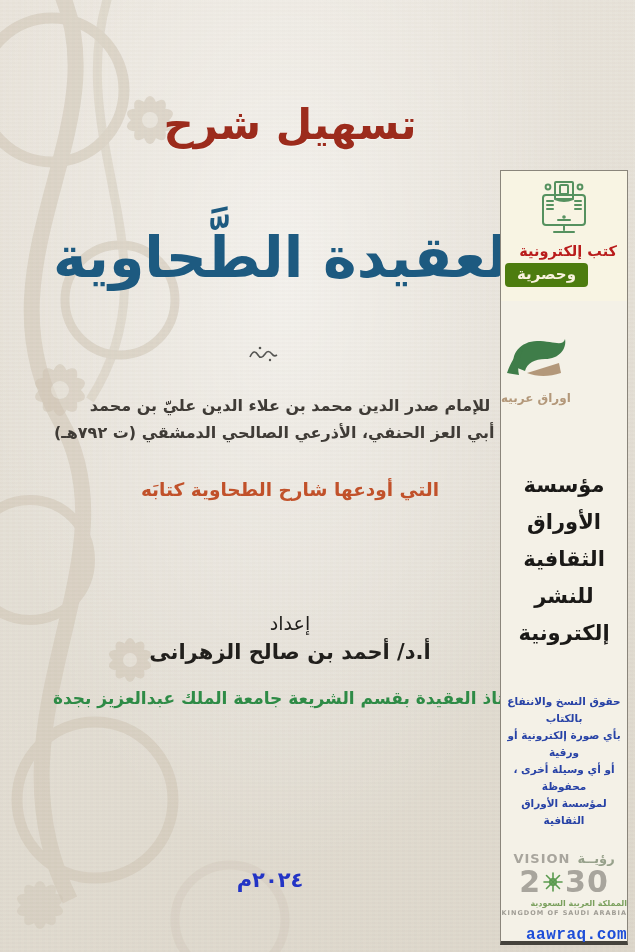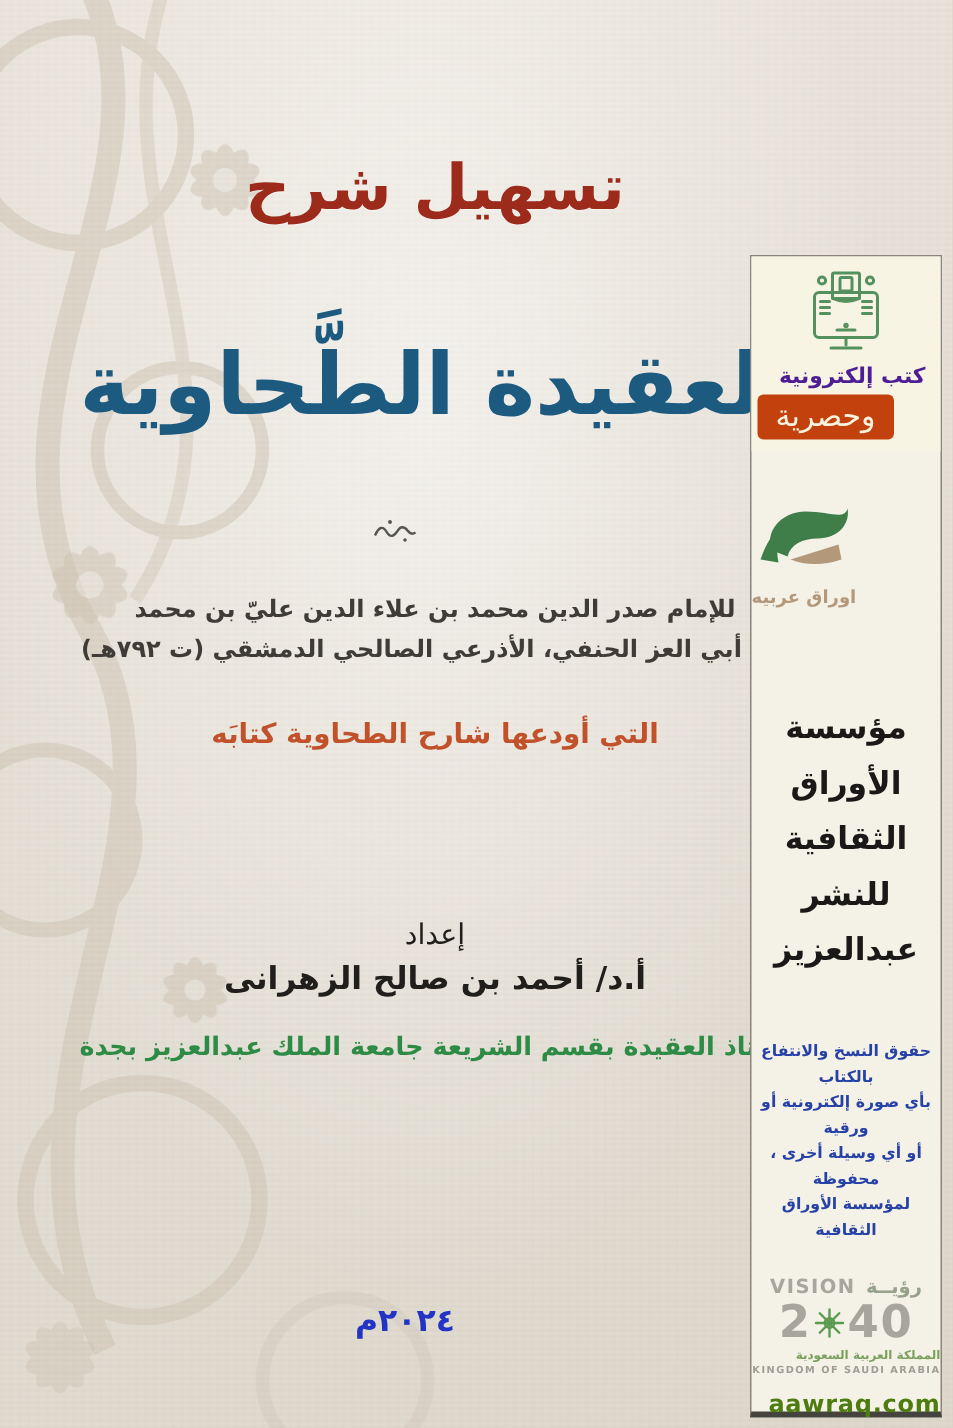--- a/index.html
+++ b/index.html
@@ -48,45 +48,45 @@
   .date .greg{font-size:21px;font-weight:bold;line-height:28px;}
 
   
   .strip{
     position:absolute;left:500px;top:170px;width:128px;height:775px;
     background:#f4f1e7;border:1px solid #8a857b;border-bottom:4px solid #45433d;
     box-sizing:border-box;
   }
   .badge-card{position:absolute;left:0;top:0;width:100%;height:130px;background:#f8f4e3;text-align:center;}
   .ebook-icon{margin-top:8px;}
-  .ebook-label{font-size:14.5px;font-weight:bold;color:#4c1d95;direction:rtl;margin-top:-2px;text-align:right;padding-right:10px;}
+  .ebook-label{font-size:14.5px;font-weight:bold;color:#b91c1c;direction:rtl;margin-top:-2px;text-align:right;padding-right:10px;}
   .ebook-tag{
     display:inline-block;margin-top:4px;margin-right:auto;
-    background:#c2410c;color:#faf3df;font-size:20px;font-weight:normal;
+    background:#4d7c0f;color:#faf3df;font-size:15px;font-weight:bold;
     padding:2px 12px 4px 12px;border-radius:4px;direction:rtl;
   }
   .tag-row{text-align:left;padding-left:4px;}
   .logo-block{position:absolute;left:0;top:162px;width:100%;text-align:left;}
   .logo-text{font-size:12px;font-weight:bold;color:#b3987a;direction:rtl;margin-top:2px;}
   .foundation{
     position:absolute;left:0;top:296px;width:100%;text-align:center;direction:rtl;
     font-size:21px;font-weight:bold;color:#1a1917;line-height:37px;
   }
   .copyright{
     position:absolute;left:0;top:522px;width:100%;text-align:center;direction:rtl;
     font-size:10.5px;font-weight:bold;color:#2742a6;line-height:17px;
   }
   .vision{position:absolute;left:0;top:680px;width:100%;text-align:right;}
   .vision-row{font-size:13px;font-weight:bold;color:#a8a59d;letter-spacing:1px;display:flex;justify-content:center;gap:7px;align-items:baseline;}
   .vision-row .ar{color:#97a18b;letter-spacing:0;}
   .year-row{display:flex;justify-content:center;align-items:center;gap:1px;margin-top:0px;}
   .year{font-size:30px;font-weight:bold;color:#a8a59d;letter-spacing:1px;line-height:32px;}
   .country-ar{font-size:8px;font-weight:bold;color:#7ba05e;direction:rtl;line-height:10px;margin-top:1px;}
   .country-en{font-size:6.5px;font-weight:bold;color:#a09d95;letter-spacing:1px;line-height:9px;}
-  .website{font-size:16px;font-weight:bold;color:#4d7c0f;margin-top:8px;letter-spacing:.5px;}
+  .website{font-size:16px;font-weight:bold;color:#1d4ed8;margin-top:8px;letter-spacing:.5px;font-family:Liberation Mono, monospace;}
 </style>
 </head>
 <body>
 
 <div class="page">
 
   <svg class="ornament" width="320" height="952" viewBox="0 0 320 952">
     <g fill="none" stroke="#cfc5b5" opacity="0.55">
       <path d="M55,-20 C130,120 -30,260 60,420 C140,560 -20,720 70,900" stroke-width="16"></path>
       <path d="M110,-10 C60,140 180,260 90,400" stroke-width="9" opacity="0.8"></path>
@@ -191,21 +191,21 @@
         <path d="M26,40 L58,30 L60,40 C48,44 36,44 26,40 Z" fill="#b3987a"></path>
       </svg>
       <div class="logo-text">اوراق عربيه</div>
     </div>
 
     <div class="foundation">
       <div>مؤسسة</div>
       <div>الأوراق</div>
       <div>الثقافية</div>
       <div>للنشر</div>
-      <div>عبدالعزيز</div>
+      <div>إلكترونية</div>
     </div>
 
     <div class="copyright">
       <div>حقوق النسخ والانتفاع بالكتاب</div>
       <div>بأي صورة إلكترونية أو ورقية</div>
       <div>أو أي وسيلة أخرى ، محفوظة</div>
       <div>لمؤسسة الأوراق الثقافية</div>
     </div>
 
     <div class="vision">
@@ -217,21 +217,21 @@
         <span class="year">2</span>
         <svg width="22" height="22" viewBox="0 0 22 22">
           <g stroke="#5a9b4f" stroke-width="1.6" stroke-linecap="round">
             <line x1="11" y1="2" x2="11" y2="20"></line>
             <line x1="2" y1="11" x2="20" y2="11"></line>
             <line x1="4.5" y1="4.5" x2="17.5" y2="17.5"></line>
             <line x1="17.5" y1="4.5" x2="4.5" y2="17.5"></line>
           </g>
           <circle cx="11" cy="11" r="3.2" fill="none" stroke="#5a9b4f" stroke-width="1.6"></circle>
         </svg>
-        <span class="year">40</span>
+        <span class="year">30</span>
       </div>
       <div class="country-ar">المملكة العربية السعودية</div>
       <div class="country-en">KINGDOM OF SAUDI ARABIA</div>
       <div class="website">aawraq.com</div>
     </div>
 
   </div>
 </div>
 
 </body></html>

